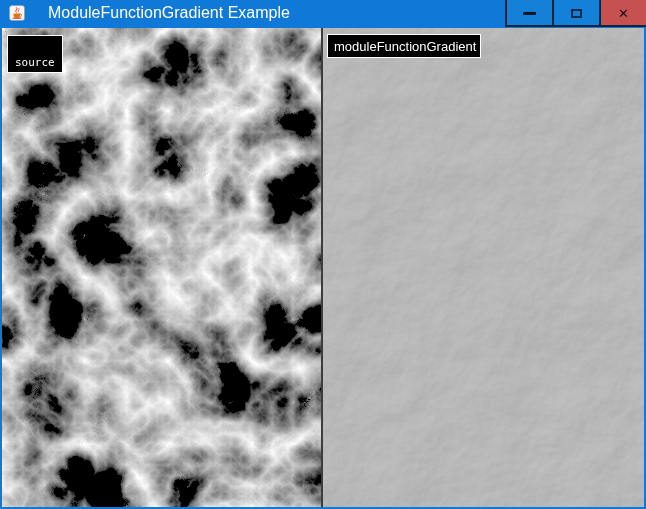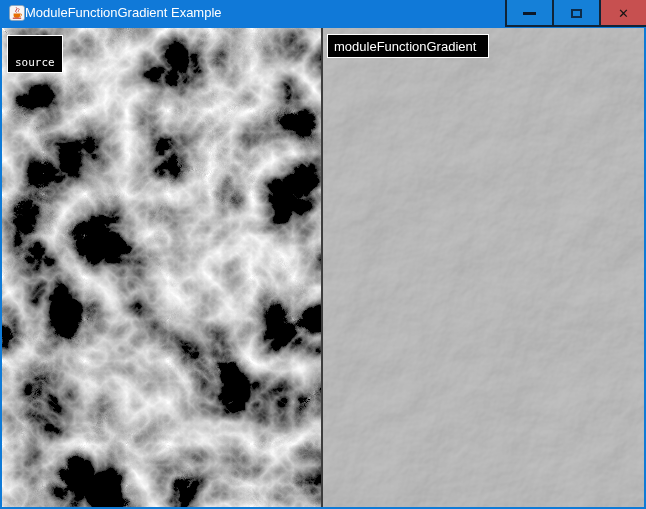--- a/index.html
+++ b/index.html
@@ -29,22 +29,22 @@
     user-select: none;
   }
   .titlebar .app-icon {
     width: 16px; height: 16px;
     margin-left: 9px;
     margin-top: -2px;
     flex: 0 0 auto;
   }
   .titlebar .title-text {
     color: #ffffff;
-    font-size: 13px;
-    margin-left: 0;
+    font-size: 16px;
+    margin-left: 23px;
     margin-top: -3px;
     white-space: nowrap;
   }
   .window-controls {
     position: absolute;
     top: 0; right: 0;
     height: 27px;
     display: flex;
   }
   .winbtn {
@@ -115,21 +115,21 @@
     white-space: nowrap;
   }
   .img-label.source-label {
     top: 7px; left: 5px;
     padding: 20px 7px 3px 7px;
     font-family: "DejaVu Sans Mono", monospace;
     font-size: 11px;
   }
   .img-label.grad-label {
     top: 6px; left: 4px;
-    padding: 4px 12px 3px 6px;
+    padding: 4px 4px 3px 6px;
     font-family: "Liberation Sans", sans-serif;
     font-size: 13px;
   }
 </style>
 </head>
 <body>
 
 <div class="window">
 
   <div class="titlebar">

